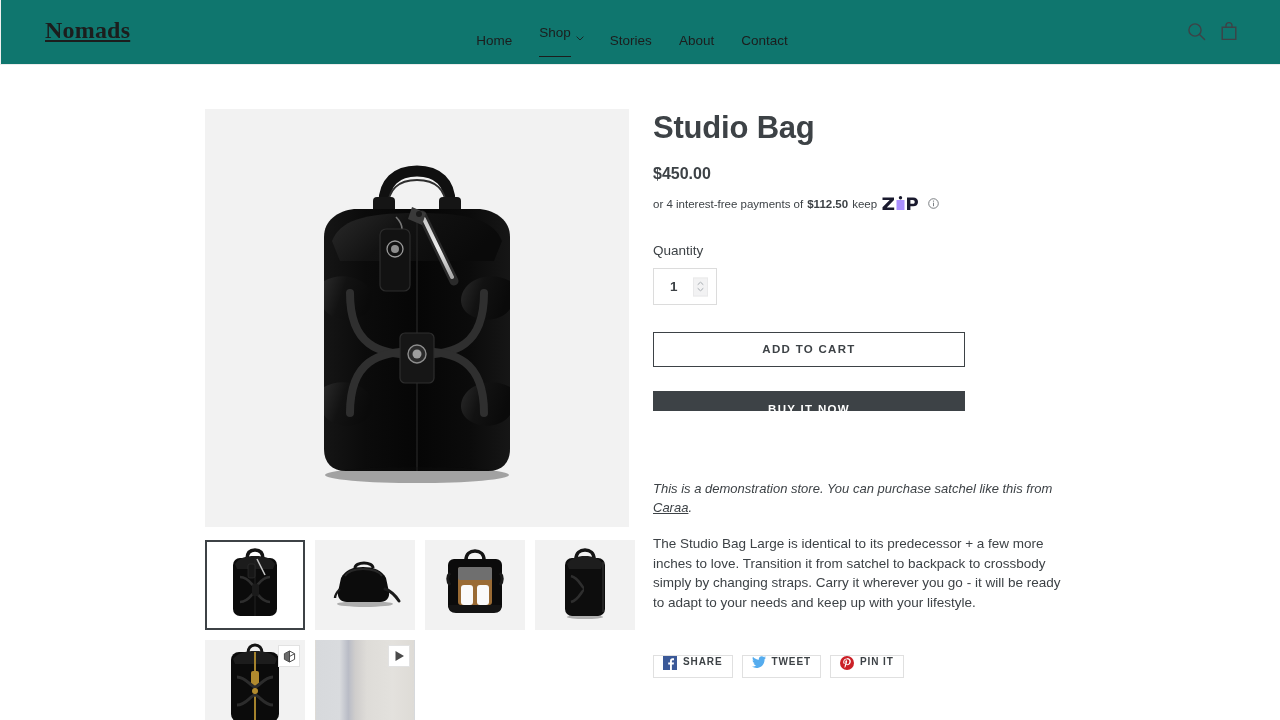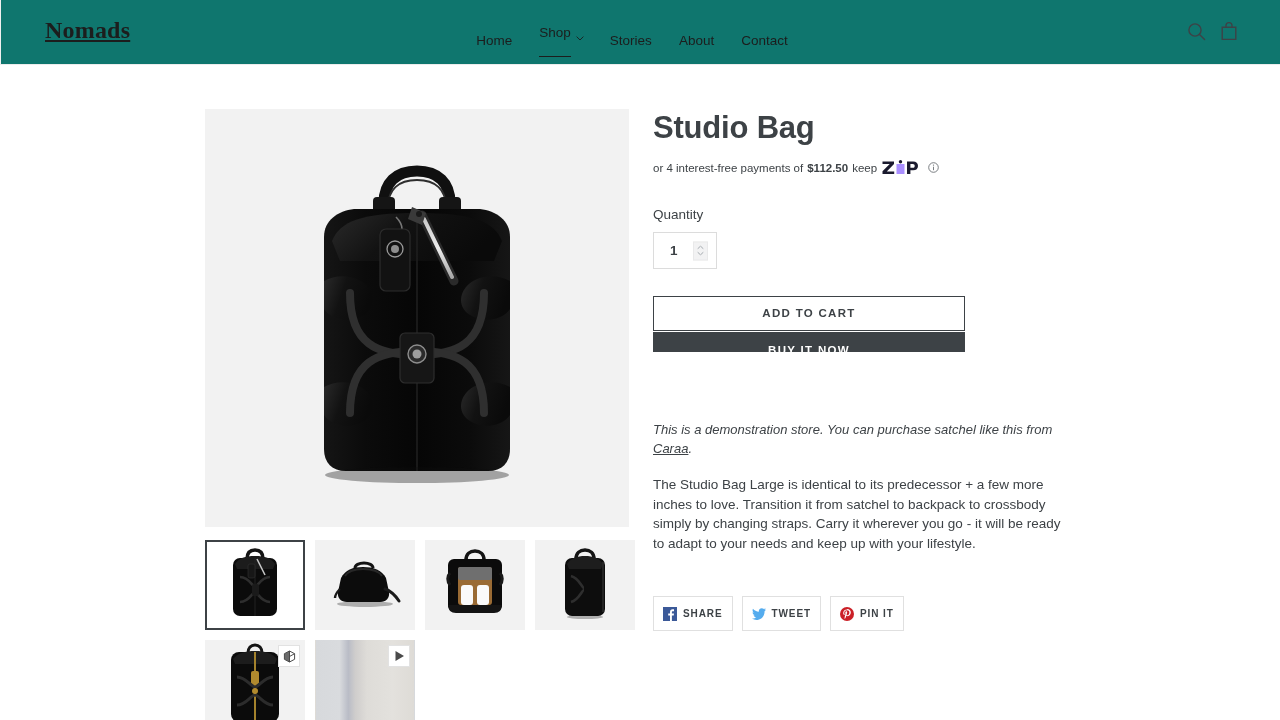--- a/index.html
+++ b/index.html
@@ -255,21 +255,21 @@
     font-family: "Liberation Sans", sans-serif;
     padding: 0;
   }
   .btn.cart { margin-top: 27px; }
   .btn.buy {
     background: #3d4246;
     border-color: #3d4246;
     color: #fff;
     height: 20px;
     line-height: 34px;
-    margin-top: 1px;
+    margin-top: 24px;
   }
 
   .demo-note {
     font-style: italic;
     font-size: 13px;
     color: #3d4246;
     margin-top: 68px;
     line-height: 19px;
   }
   .demo-note a {
@@ -283,25 +283,24 @@
     margin-top: 17px;
     width: 410px;
   }
 
   .share-row {
     display: flex;
     gap: 9px;
     margin-top: 43px;
   }
   .share-btn {
-    height: 35px;
+    height: 23px;
     border: 1px solid #e0e0e0;
     background: #fff;
     display: inline-flex;
-    align-items: center;
     gap: 6px;
     padding: 0 9px;
     font-size: 10px;
     font-weight: 700;
     letter-spacing: 0.9px;
     color: #3d4246;
     cursor: pointer;
     font-family: "Liberation Sans", sans-serif;
   }
   .share-btn svg { display: block; }
@@ -511,20 +510,21 @@
         </span>
       </div>
 
     </div>
   </section>
 
   <section class="info">
 
     <h1 class="product-title">Studio Bag</h1>
 
+    <div class="price">$450.00</div>
 
     <div class="zipline">
       <span>or 4 interest-free payments of</span>
       <b style="margin-left:4px">$112.50</b>
       <span style="margin-left:4px">keep</span>
       <span class="zip-logo">
         <svg width="36" height="15" viewBox="0 0 36 15">
           <path d="M0.5 1.5h11.5v2.6L4.8 11.4h7.4V14H0.5v-2.7l7.2-7.2H0.5z" fill="#1a1a2e"></path>
           <rect x="14.5" y="4" width="8" height="10" fill="#aa8fff"></rect>
           <circle cx="18.5" cy="1.7" r="1.7" fill="#1a1a2e"></circle>

